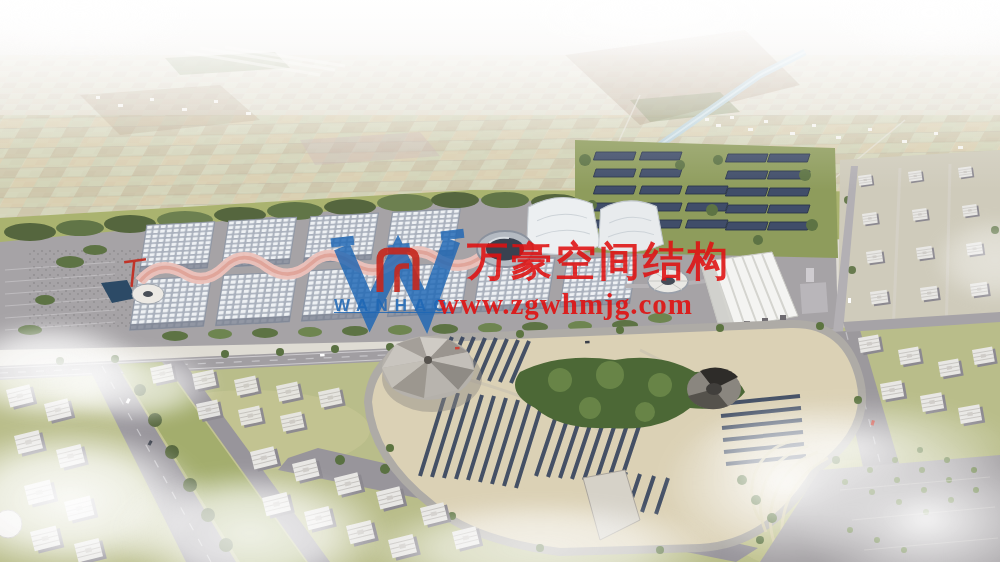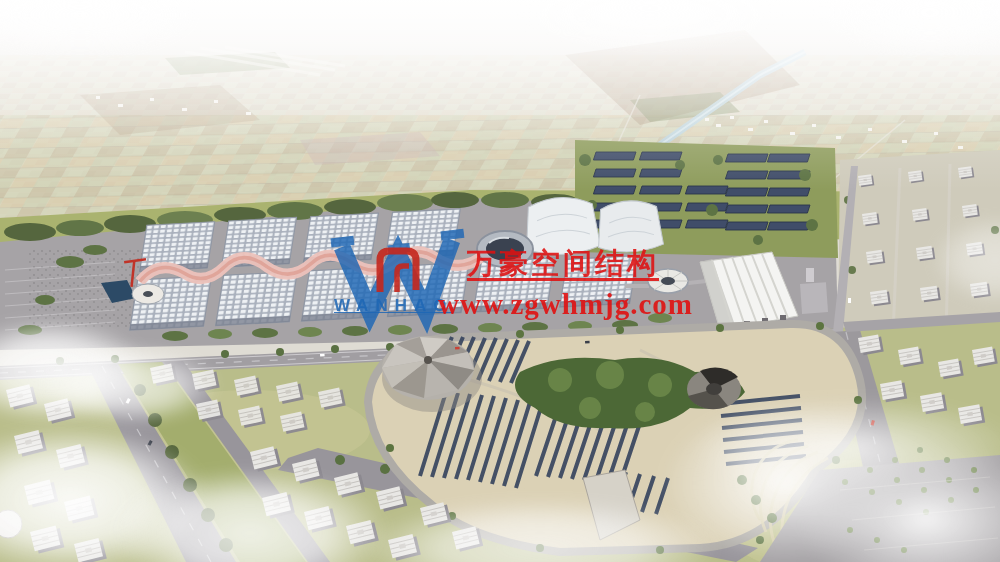--- a/index.html
+++ b/index.html
@@ -22,24 +22,24 @@
       background:
        radial-gradient(closest-side at 35% 45%,rgba(255,255,255,.98),rgba(255,255,255,0) 75%),
        radial-gradient(closest-side at 65% 60%,rgba(255,255,255,.95),rgba(255,255,255,0) 80%),
        radial-gradient(closest-side at 50% 30%,rgba(255,255,255,.8),rgba(255,255,255,0) 70%);}
   .c9{left:930px;top:215px;width:130px;height:90px;opacity:.45;}
   .c10{left:40px;top:345px;width:180px;height:80px;opacity:.75;}
   .hazeTop{position:absolute;left:0;top:0;width:1000px;height:190px;pointer-events:none;
            background:linear-gradient(180deg,rgba(255,255,255,.8),rgba(255,255,255,.35) 45%,rgba(255,255,255,0));}
   
   .wm{position:absolute;left:0;top:0;width:1000px;height:562px;pointer-events:none;}
-  .wm-cn{position:absolute;left:467px;top:244px;font-size:29px;font-weight:700;
+  .wm-cn{position:absolute;left:467px;top:234px;font-size:41px;font-weight:700;
          letter-spacing:3px;color:#e01111;opacity:.88;
          font-family:"Liberation Serif","DejaVu Serif",serif;
-         text-decoration:underline;text-decoration-thickness:2.5px;text-underline-offset:5px;}
+         text-decoration-thickness:2.5px;text-underline-offset:5px;}
   .wm-url{position:absolute;left:438px;top:288px;font-size:29px;font-weight:700;
           letter-spacing:1px;color:#e01111;opacity:.9;
           font-family:"Liberation Serif","DejaVu Serif",serif;}
   .wm-en{position:absolute;left:334px;top:296px;font-size:17px;font-weight:700;
          letter-spacing:7px;color:#1e67b5;opacity:.85;text-decoration:underline;}
 </style>
 </head>
 <body>
 
 <div class="stage">

